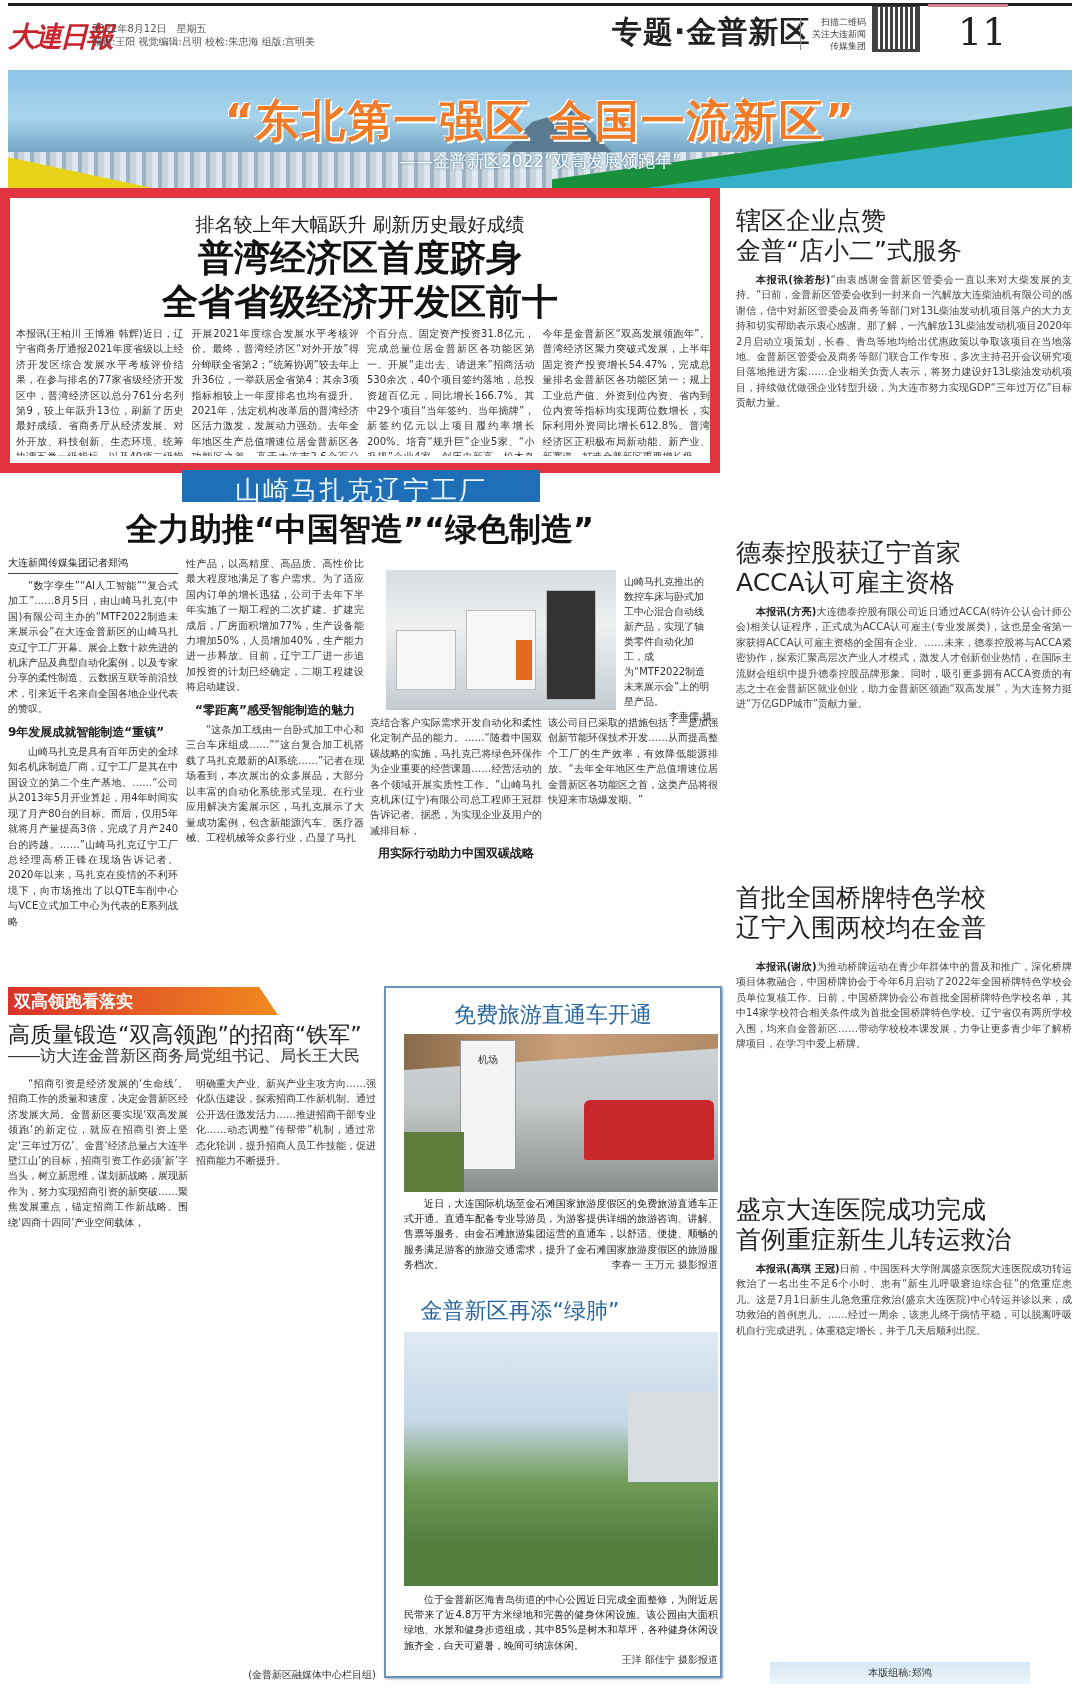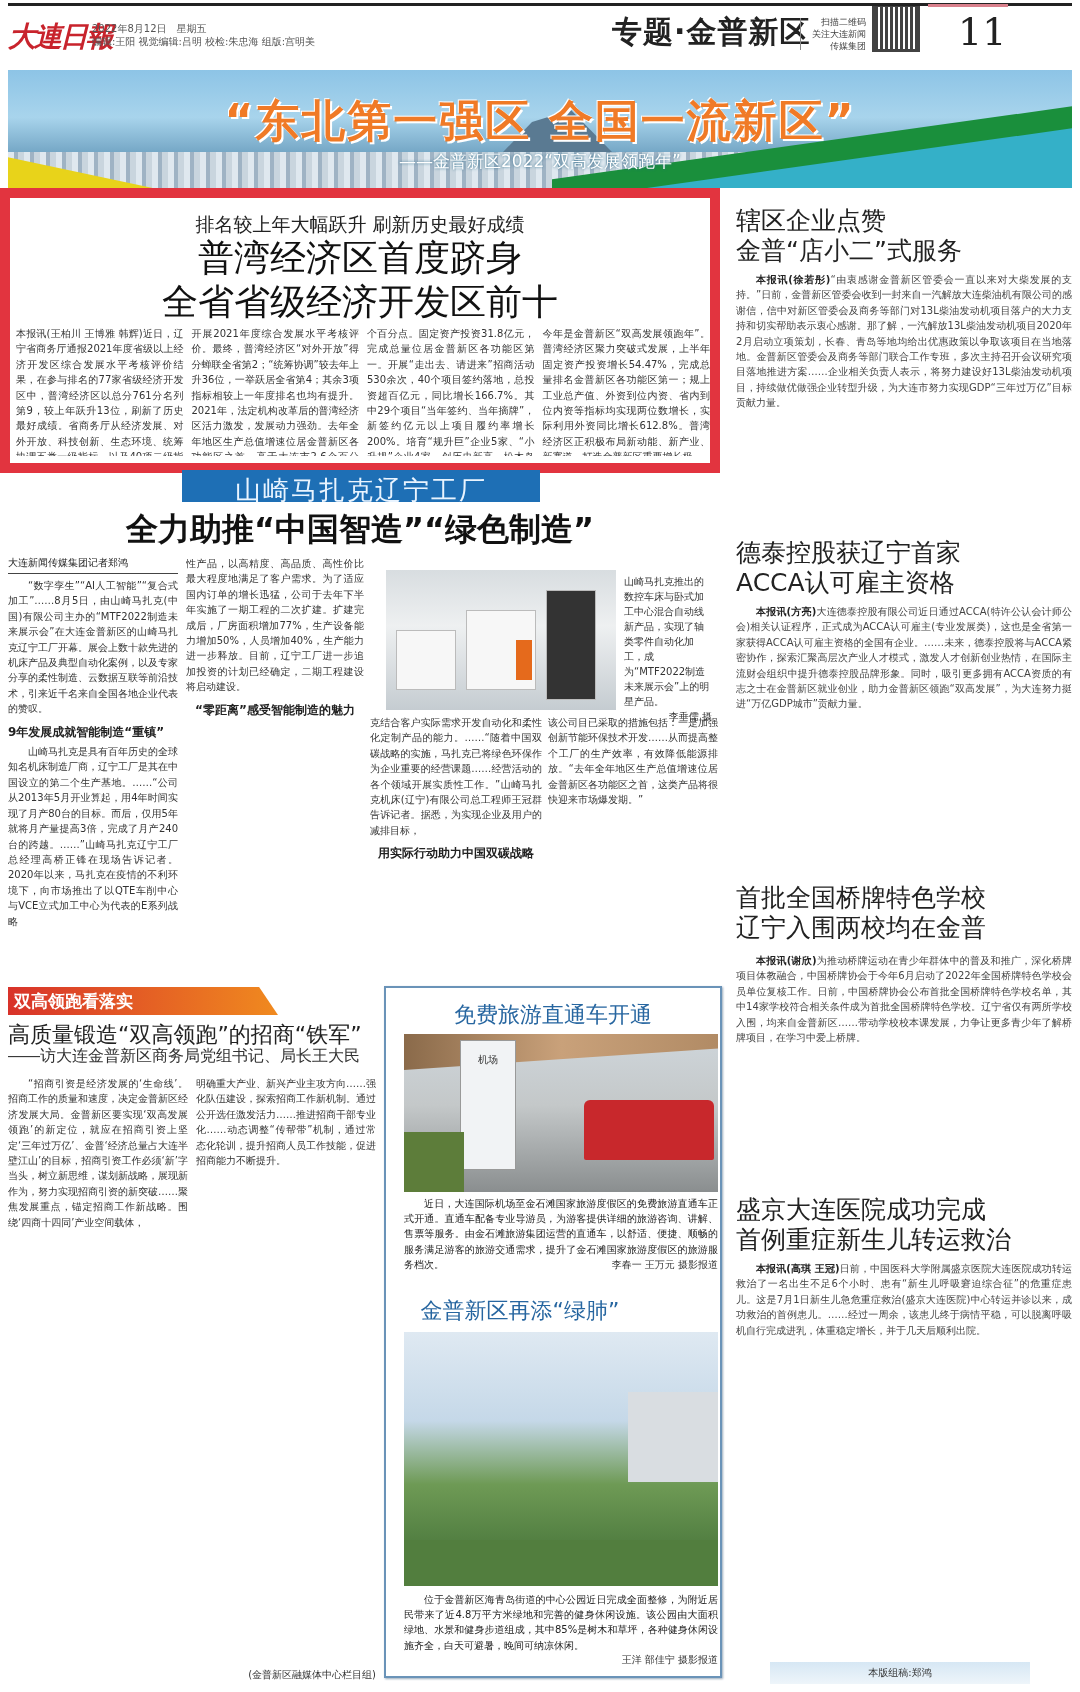--- a/index.html
+++ b/index.html
@@ -18,21 +18,21 @@
 .banner{left:8px;top:70px;width:1064px;height:118px;background:linear-gradient(180deg,#8dc4e6 0%,#a8d4ec 40%,#6c9fbf 75%,#4a7c98 100%);overflow:hidden}
 .banner .mtn{position:absolute;left:420px;top:40px;width:260px;height:120px;background:#5a7a92;clip-path:polygon(0 100%,40% 10%,55% 0,100% 100%)}
 .banner .city{position:absolute;left:0;bottom:0;width:100%;height:36px;background:repeating-linear-gradient(90deg,#dfe8ef 0 6px,#9fb3c4 6px 10px,#c9d5de 10px 16px)}
 .banner .stripe1{position:absolute;right:-40px;top:70px;width:560px;height:90px;background:#1a8f3c;transform:skewY(-8deg)}
 .banner .stripe2{position:absolute;right:-40px;top:92px;width:560px;height:60px;background:#34b0c8;transform:skewY(-8deg)}
 .banner .stripe3{position:absolute;left:-30px;top:100px;width:180px;height:40px;background:#e8d31a;transform:skewY(12deg)}
 .banner-title{position:absolute;left:0;width:100%;top:22px;text-align:center;font-size:44px;font-weight:bold;color:#f07a26;letter-spacing:2px;text-shadow:2px 2px 0 #fff,-1px -1px 0 #fff}
 .banner-sub{position:absolute;left:0;width:100%;top:80px;text-align:center;font-size:17px;color:#fff;text-shadow:0 0 3px #2a6b8a}
 .redbox{left:0;top:188px;width:720px;height:285px;border:10px solid #e2343f;background:#fff}
 .lead-kicker{left:0;top:212px;width:720px;text-align:center;font-family:"DejaVu Serif",serif;font-size:19px}
-.lead-h1{left:0;top:236px;width:720px;text-align:center;font-size:36px;font-weight:normal;line-height:44px;color:#111}
+.lead-h1{left:0;top:236px;width:720px;text-align:center;font-size:36px;font-weight:bold;line-height:44px;color:#111}
 .cols{display:flex;gap:8px;font-size:10px;line-height:15.4px;color:#333;text-align:justify}
 .cols>div{flex:1}
 .lead-cols{left:16px;top:326px;width:694px;height:130px;overflow:hidden}
 .right-art h2{font-size:25px;font-weight:normal;line-height:30px;color:#222}
 .rt{font-size:10px;line-height:15.4px;color:#444;text-align:justify;text-indent:2em}
 .rt b{color:#222}
 .blue-tag{left:182px;top:470px;width:358px;height:32px;background:#1e6fb5;color:#e9f4ff;font-size:26px;text-align:center;line-height:40px;letter-spacing:2px}
 .ymz-h{left:0;top:508px;width:720px;text-align:center;font-size:32px;font-weight:bold;color:#111}
 .byline{left:8px;top:556px;width:170px;font-size:10px;border-bottom:1px solid #444;padding-bottom:3px;color:#222}
 .photo1{left:386px;top:570px;width:230px;height:140px;background:linear-gradient(180deg,#d8dde0 0%,#eef0f1 40%,#c5ccd1 100%);overflow:hidden}
@@ -104,21 +104,21 @@
       <div>德泰控股获辽宁首家</div>
       <div>ACCA认可雇主资格</div>
     </h2>
   <div class="rt" style="margin-top:6px;height:240px;overflow:hidden"><b>本报讯(方亮)</b><span>大连德泰控股有限公司近日通过ACCA(特许公认会计师公会)相关认证程序，正式成为ACCA认可雇主(专业发展类)，这也是全省第一家获得ACCA认可雇主资格的全国有企业。……未来，德泰控股将与ACCA紧密协作，探索汇聚高层次产业人才模式，激发人才创新创业热情，在国际主流财会组织中提升德泰控股品牌形象。同时，吸引更多拥有ACCA资质的有志之士在金普新区就业创业，助力金普新区领跑“双高发展”，为大连努力挺进“万亿GDP城市”贡献力量。</span></div>
 </div>
 <div class="abs right-art" style="left:736px;top:883px;width:336px;">
   <h2>
       <div>首批全国桥牌特色学校</div>
       <div>辽宁入围两校均在金普</div>
     </h2>
-  <div class="rt" style="margin-top:10px;height:195px;overflow:hidden"><b>本报讯(谢欣)</b><span>为推动桥牌运动在青少年群体中的普及和推广，深化桥牌项目体教融合，中国桥牌协会于今年6月启动了2022年全国桥牌特色学校会员单位复核工作。日前，中国桥牌协会公布首批全国桥牌特色学校名单，其中14家学校符合相关条件成为首批全国桥牌特色学校。辽宁省仅有两所学校入围，均来自金普新区……带动学校校本课发展，力争让更多青少年了解桥牌项目，在学习中爱上桥牌。</span></div>
+  <div class="rt" style="margin-top:16px;height:195px;overflow:hidden"><b>本报讯(谢欣)</b><span>为推动桥牌运动在青少年群体中的普及和推广，深化桥牌项目体教融合，中国桥牌协会于今年6月启动了2022年全国桥牌特色学校会员单位复核工作。日前，中国桥牌协会公布首批全国桥牌特色学校名单，其中14家学校符合相关条件成为首批全国桥牌特色学校。辽宁省仅有两所学校入围，均来自金普新区……带动学校校本课发展，力争让更多青少年了解桥牌项目，在学习中爱上桥牌。</span></div>
 </div>
 <div class="abs right-art" style="left:736px;top:1195px;width:336px;">
   <h2>
       <div>盛京大连医院成功完成</div>
       <div>首例重症新生儿转运救治</div>
     </h2>
   <div class="rt" style="margin-top:6px;height:390px;overflow:hidden"><b>本报讯(高琪 王冠)</b><span>日前，中国医科大学附属盛京医院大连医院成功转运救治了一名出生不足6个小时、患有“新生儿呼吸窘迫综合征”的危重症患儿。这是7月1日新生儿急危重症救治(盛京大连医院)中心转运并诊以来，成功救治的首例患儿。……经过一周余，该患儿终于病情平稳，可以脱离呼吸机自行完成进乳，体重稳定增长，并于几天后顺利出院。</span></div>
 </div>
 <div class="abs footer-box">本版组稿:郑鸿</div>
 
@@ -126,20 +126,21 @@
 <div class="abs ymz-h">全力助推“中国智造”“绿色制造”</div>
 <div class="abs byline">大连新闻传媒集团记者郑鸿</div>
 <div class="abs" style="left:8px;top:578px;width:170px;font-size:10px;line-height:15.4px;color:#333;text-align:justify;height:400px;overflow:hidden">
   <div style="text-indent:2em">“数字孪生”“AI人工智能”“复合式加工”……8月5日，由山崎马扎克(中国)有限公司主办的“MTF2022制造未来展示会”在大连金普新区的山崎马扎克辽宁工厂开幕。展会上数十款先进的机床产品及典型自动化案例，以及专家分享的柔性制造、云数据互联等前沿技术，引来近千名来自全国各地企业代表的赞叹。</div>
   <div class="sub-h" style="margin:8px 0 4px">9年发展成就智能制造“重镇”</div>
   <div style="text-indent:2em">山崎马扎克是具有百年历史的全球知名机床制造厂商，辽宁工厂是其在中国设立的第二个生产基地。……“公司从2013年5月开业算起，用4年时间实现了月产80台的目标。而后，仅用5年就将月产量提高3倍，完成了月产240台的跨越。……”山崎马扎克辽宁工厂总经理高桥正锋在现场告诉记者。2020年以来，马扎克在疫情的不利环境下，向市场推出了以QTE车削中心与VCE立式加工中心为代表的E系列战略</div>
 </div>
 <div class="abs" style="left:186px;top:556px;width:178px;font-size:10px;line-height:15.4px;color:#333;text-align:justify;height:422px;overflow:hidden">
   <div>性产品，以高精度、高品质、高性价比最大程度地满足了客户需求。为了适应国内订单的增长迅猛，公司于去年下半年实施了一期工程的二次扩建。扩建完成后，厂房面积增加77%，生产设备能力增加50%，人员增加40%，生产能力进一步释放。目前，辽宁工厂进一步追加投资的计划已经确定，二期工程建设将启动建设。</div>
   <div class="sub-h" style="margin:8px 0 4px;text-align:center">“零距离”感受智能制造的魅力</div>
+  <div style="text-indent:2em">“这条加工线由一台卧式加工中心和三台车床组成……”“这台复合加工机搭载了马扎克最新的AI系统……”记者在现场看到，本次展出的众多展品，大部分以丰富的自动化系统形式呈现。在行业应用解决方案展示区，马扎克展示了大量成功案例，包含新能源汽车、医疗器械、工程机械等众多行业，凸显了马扎</div>
 </div>
 <div class="abs photo1">
   <div class="m" style="left:10px;top:60px;width:60px;height:60px"></div>
   <div class="m" style="left:80px;top:40px;width:70px;height:80px"></div>
   <div class="m" style="left:160px;top:20px;width:50px;height:110px;background:#333"></div>
   <div class="m" style="left:130px;top:70px;width:16px;height:40px;background:#e56a1c;border:none"></div>
 </div>
 <div class="abs cap1">
   <div>山崎马扎克推出的数控车床与卧式加工中心混合自动线新产品，实现了轴类零件自动化加工，成为“MTF2022制造未来展示会”上的明星产品。</div>
   <div style="text-align:right">李垂儒 摄</div>

